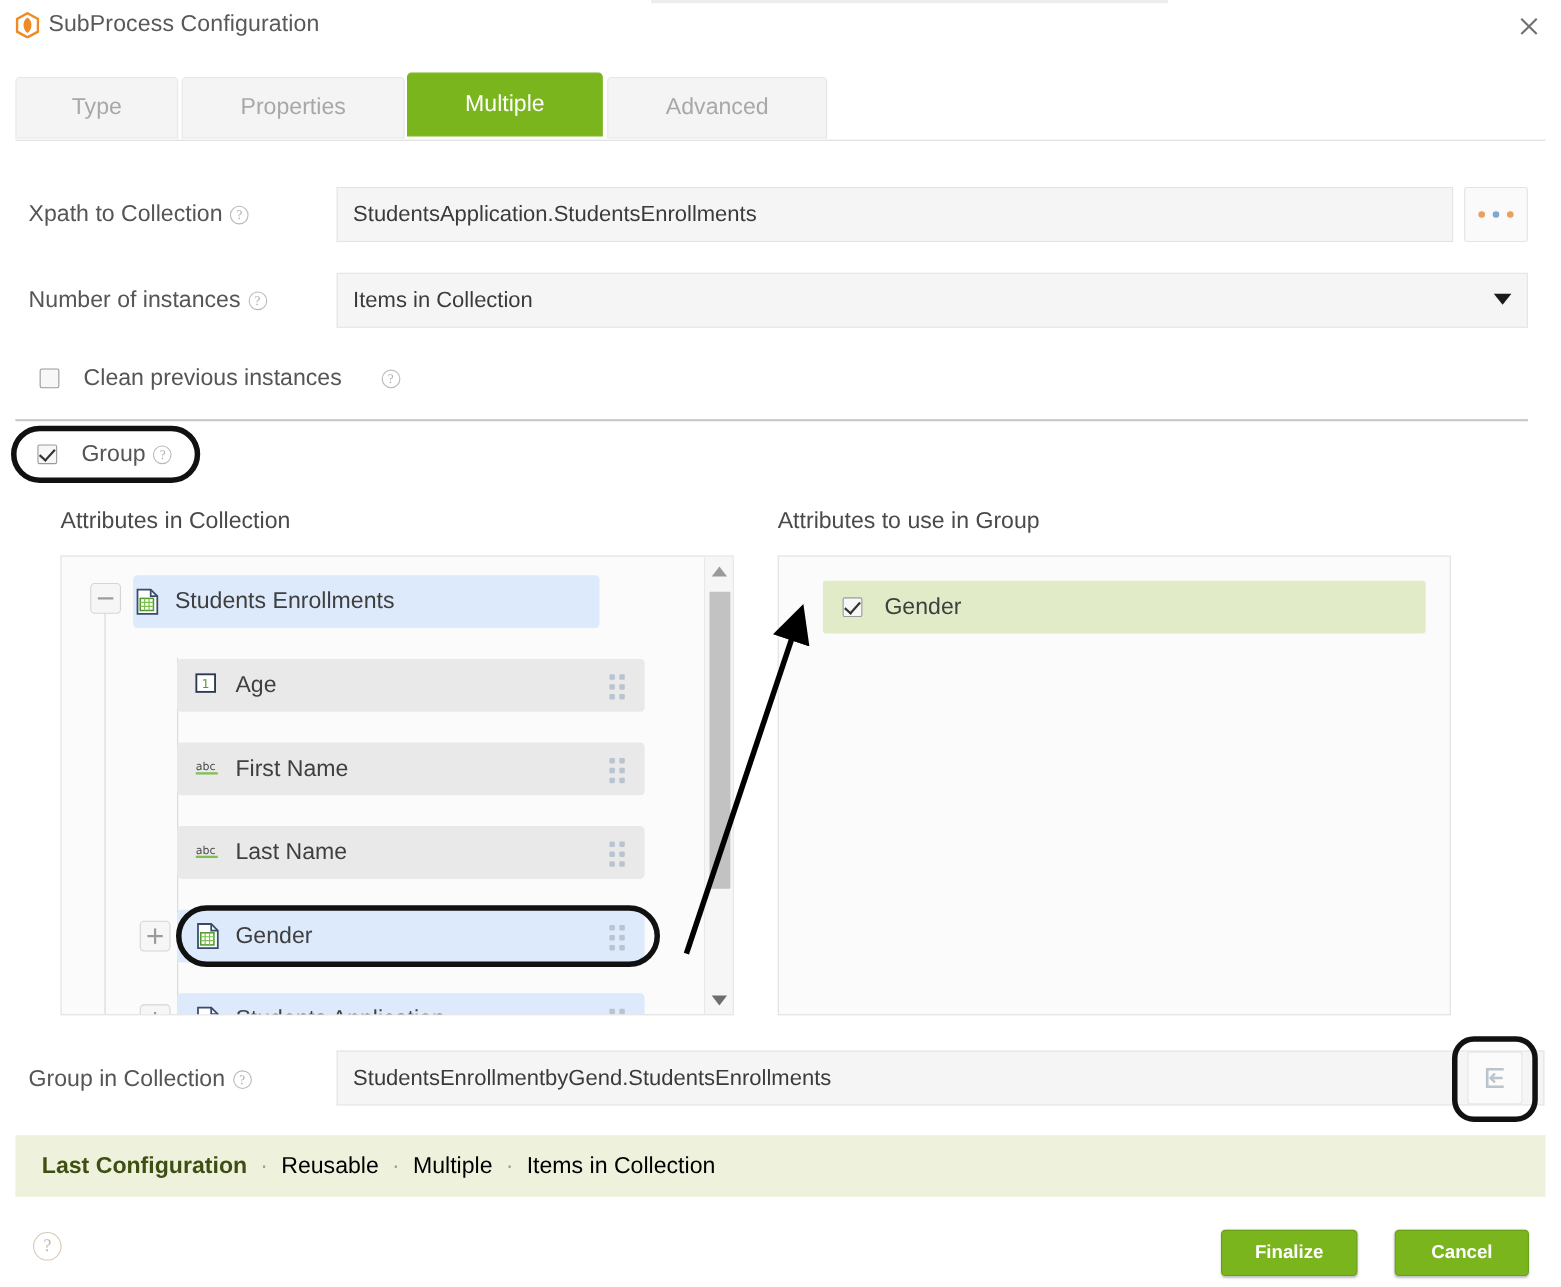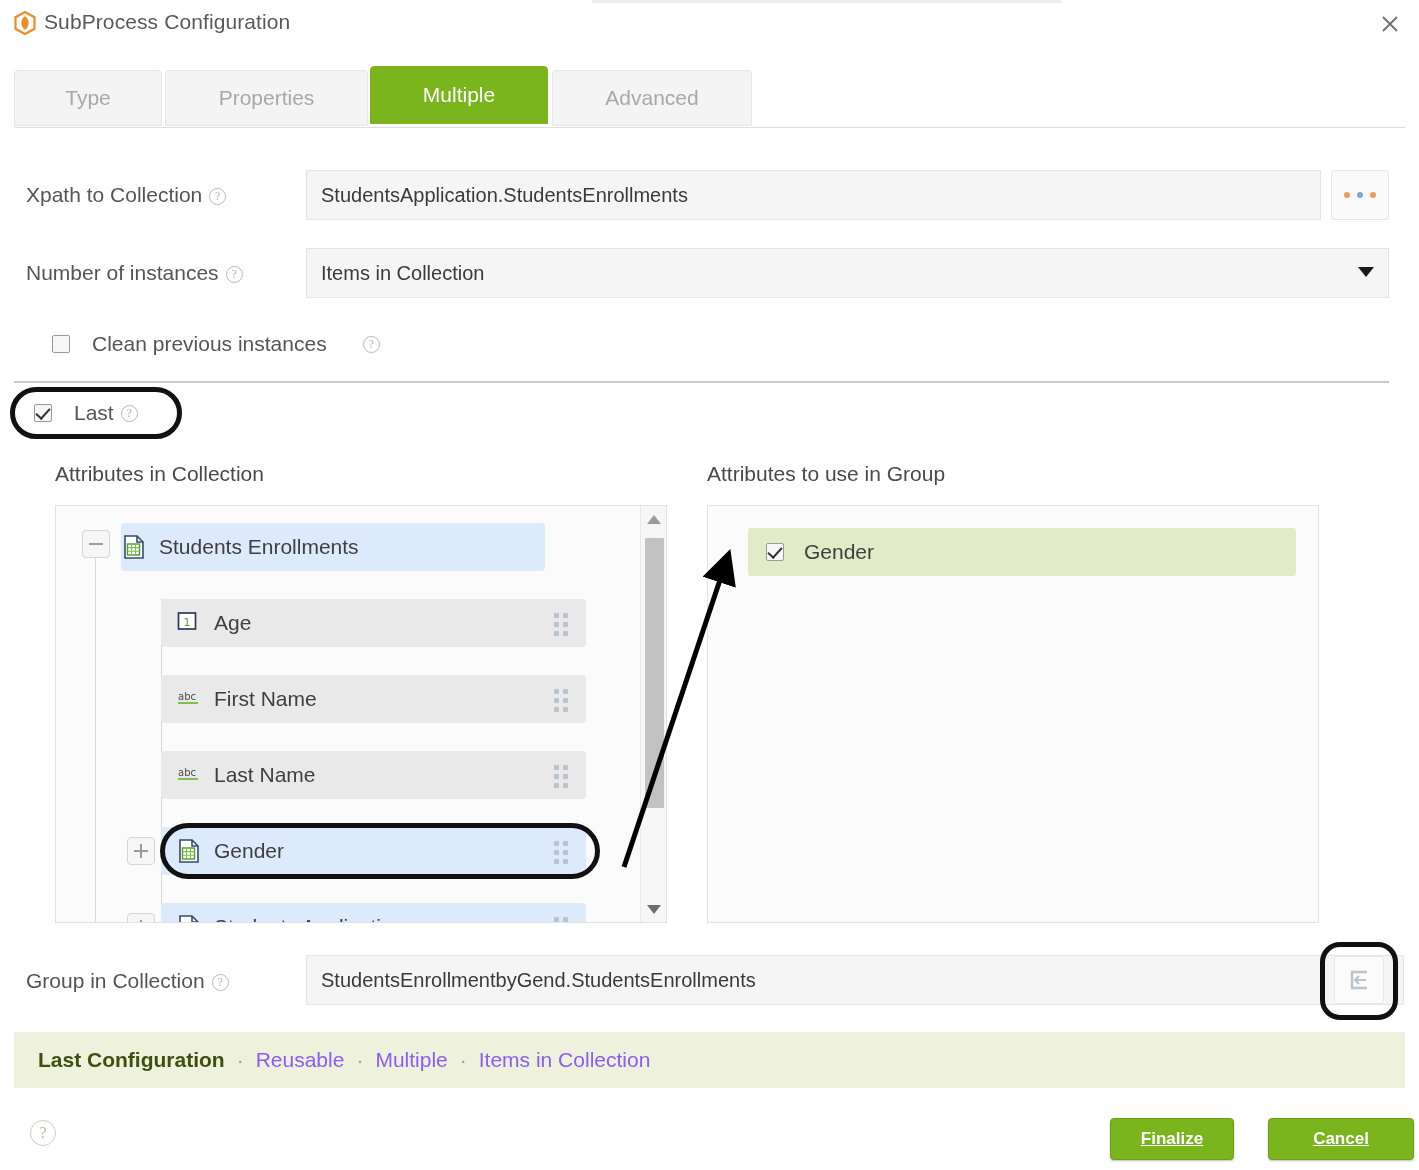--- a/index.html
+++ b/index.html
@@ -103,21 +103,21 @@
     width:18px; height:18px; border:1px solid #9a9a9a; background:#f7f7f7;
     border-radius:2px; position:relative; display:inline-block;
     vertical-align:-3px;
   }
   .cbx.checked::after {
     content:""; position:absolute; left:4px; top:0px;
     width:6px; height:12px; border:solid #333; border-width:0 2.6px 2.6px 0;
     transform:rotate(42deg);
   }
 
-  #row-clean { position:absolute; left:52px; top:332px; display:flex; align-items:center; }
+  #row-clean { position:absolute; left:36px; top:332px; display:flex; align-items:center; }
   #lbl-clean { font-size:21px; color:#555; margin-left:22px; }
   #help-clean { margin-left:36px; }
 
   #divider { position:absolute; left:14px; top:381px; width:1375px; height:2px; background:#c9c9c9; }
 
   
   #row-group { position:absolute; left:34px; top:401px; display:flex; align-items:center; }
   #lbl-group { font-size:21px; color:#555; margin-left:22px; }
   #hl-group {
     position:absolute; left:10px; top:387px; width:172px; height:52px;
@@ -216,39 +216,38 @@
   }
 
   
   #summary {
     position:absolute; left:14px; top:1032px; width:1391px; height:56px;
     background:#eef1dc; display:flex; align-items:center;
     padding-left:24px; font-size:21px; color:#4f5f20;
   }
   #summary .strong { font-weight:bold; color:#3f4f12; }
   #summary .sep { color:#9aa87a; margin:0 12px; }
-  #summary .part { color:#8b5cf6; }
+  #summary .part { color:#000000; }
 
   
   #help-footer {
     position:absolute; left:30px; top:1120px; width:26px; height:26px;
     border-radius:50%; border:1.6px solid #d7c9b8; color:#c4b5a3;
     font-size:16px; line-height:23px; text-align:center; cursor:pointer;
     font-family:"Liberation Serif", serif;
   }
   .btn-main {
     position:absolute; top:1118px; height:42px;
     background:#7ab51d; border:1px solid #6aa015; border-radius:4px;
     color:#ffffff; font-size:17px; font-weight:bold;
     display:flex; align-items:center; justify-content:center; cursor:pointer;
     box-shadow:0 1px 2px rgba(0,0,0,.25);
-    text-decoration:underline;
   }
   #btn-finalize { left:1110px; width:124px; }
-  #btn-cancel   { left:1268px; width:146px; }
+  #btn-cancel   { left:1268px; width:122px; }
 </style>
 </head>
 <body>
 
 <div id="top-chrome"></div>
 
 <div id="titlebar">
   <div id="app-icon">
     <svg width="22" height="24" viewBox="0 0 22 24">
       <path d="M11 1 L20.5 6.2 L20.5 17.8 L11 23 L1.5 17.8 L1.5 6.2 Z" fill="#ffffff" stroke="#f08a24" stroke-width="2.2"></path>
@@ -292,21 +291,21 @@
 <div id="row-clean">
   <span class="cbx"></span>
   <span id="lbl-clean">Clean previous instances</span>
   <span class="helpicon" id="help-clean">?</span>
 </div>
 
 <div id="divider"></div>
 
 <div id="row-group">
   <span class="cbx checked"></span>
-  <span id="lbl-group">Last</span>
+  <span id="lbl-group">Group</span>
   <span class="helpicon">?</span>
 </div>
 <div id="hl-group"></div>
 
 <div class="lbl" id="hd-left">Attributes in Collection</div>
 <div class="lbl" id="hd-right">Attributes to use in Group</div>
 
 <div id="tree-panel">
   <div id="tree-inner">
 

